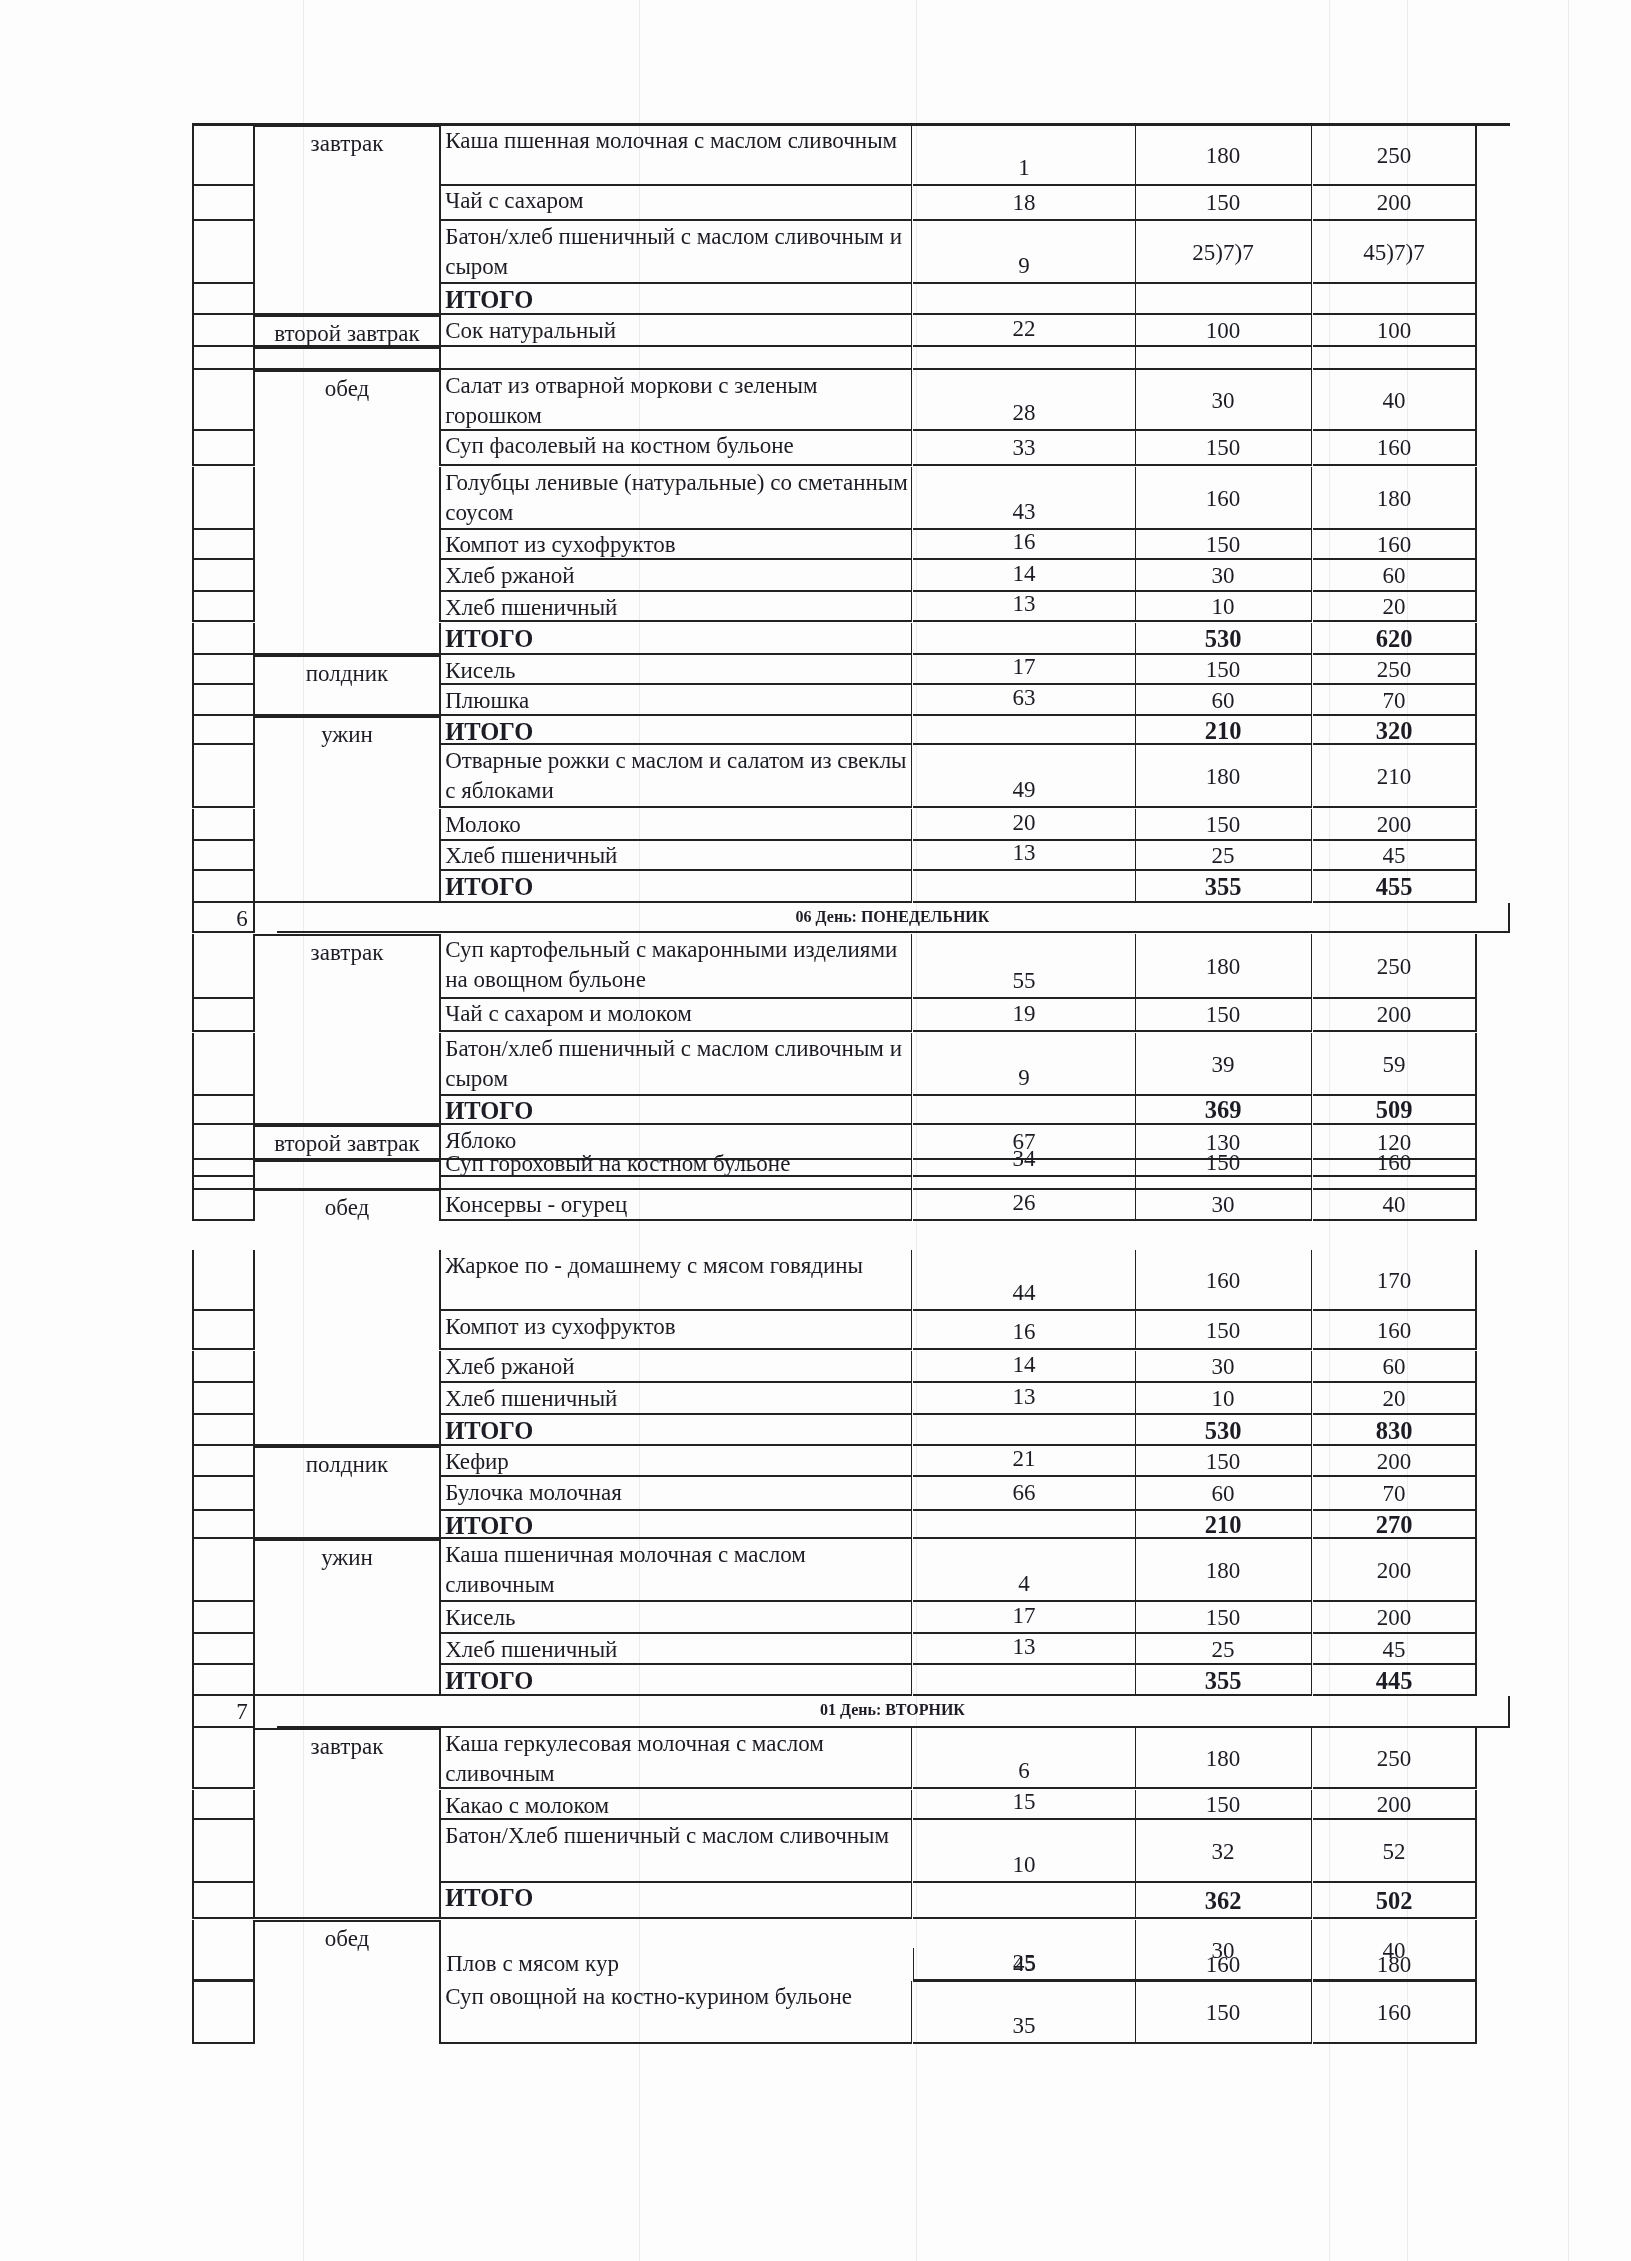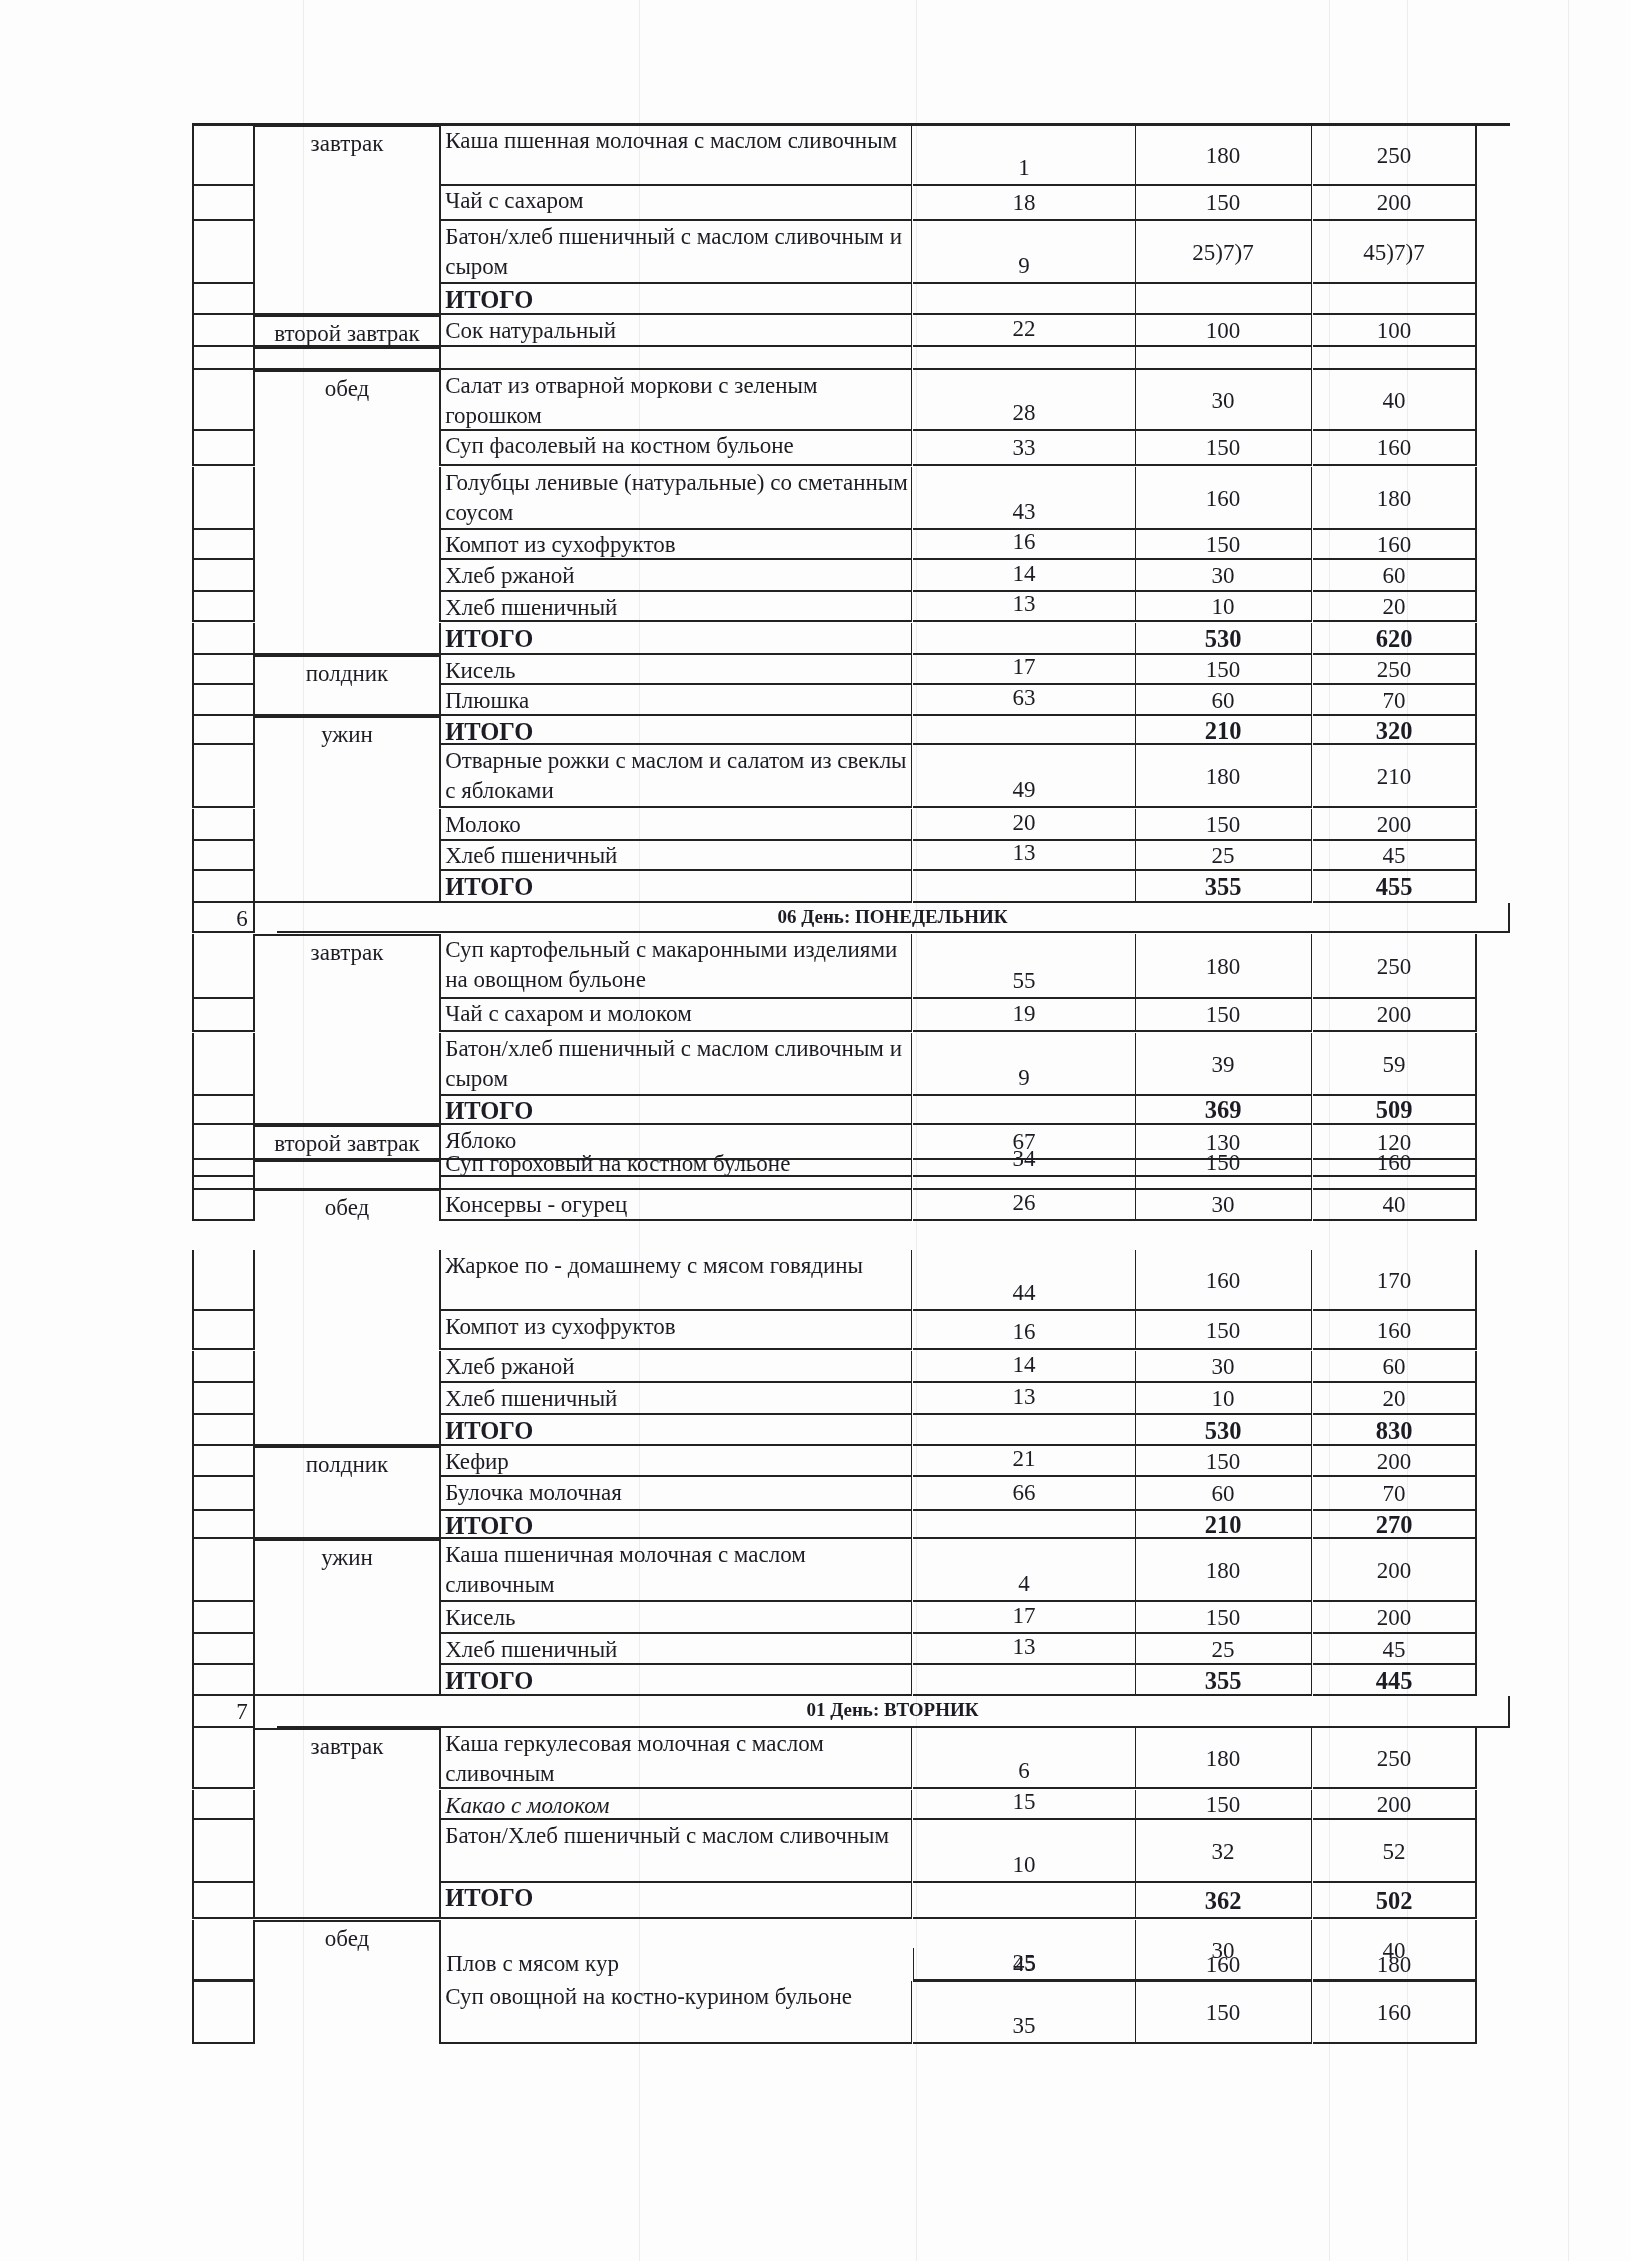--- a/index.html
+++ b/index.html
@@ -17,21 +17,21 @@
   .c4 { left: 721px; width: 223px; border-right: 1.9px solid #222; border-bottom: 2.6px solid #222; text-align: center; }
   .c5 { left: 943px; width: 177px; border-right: 1.9px solid #222; border-bottom: 2.6px solid #222; text-align: center; }
   .c6 { left: 1121px; width: 164px; border-right: 2.6px solid #222; border-bottom: 2.6px solid #222; text-align: center; }
   .meal-top { border-top: 2.6px solid #222; }
   .meal-bottom { border-bottom: 2.6px solid #222; }
   .dish-text { position: absolute; left: 5.2px; right: 2.6px; top: 1.3px; }
   .code-text { position: absolute; left: 0; right: 0; bottom: 1.3px; }
   .val-text { position: absolute; left: 0; right: 0; top: 50%; transform: translateY(-50%); }
   .total .dish-text, .total .val-text { font-weight: bold; font-size: 24.5px; }
   .day-row .c1 { text-align: right; padding-right: 5.2px; }
-  .day-title { position: absolute; left: 63px; right: 0; top: 0; bottom: 0; border-right: 2.6px solid #222; border-bottom: 2.6px solid #222; text-align: center; font-weight: bold; font-size: 19px; line-height: 28px; margin-left: 22px; }
+  .day-title { position: absolute; left: 63px; right: 0; top: 0; bottom: 0; border-right: 2.6px solid #222; border-bottom: 2.6px solid #222; text-align: center; font-weight: bold; font-size: 16px; line-height: 28px; margin-left: 22px; }
   .meal-label { position: absolute; left: 0; right: 0; top: 1.3px; text-align: center; }
   .table-top-border { position: absolute; left: 192px; width: 1318px; top: 123px; height: 2.6px; background: #222; }
 </style>
 </head>
 <body>
 
 <div id="scan-bg">
   <div class="scan-streak" style="left:303px"></div>
   <div class="scan-streak" style="left:639px"></div>
   <div class="scan-streak" style="left:916px"></div>
@@ -693,21 +693,21 @@
         <span class="val-text">180</span>
       </div>
       <div class="cell c6">
         <span class="val-text">250</span>
       </div>
     </div>
     <div class="row" style="top: 1790px; height: 30px;">
       <div class="cell c1"></div>
       <div class="cell c2"></div>
       <div class="cell c3">
-        <span class="dish-text" style="line-height: 30px; font-style: italic;">Какао с молоком</span>
+        <span class="dish-text" style="line-height: 30px;">Какао с молоком</span>
       </div>
       <div class="cell c4">
         <span class="code-text">15</span>
       </div>
       <div class="cell c5">
         <span class="val-text">150</span>
       </div>
       <div class="cell c6">
         <span class="val-text">200</span>
       </div>

